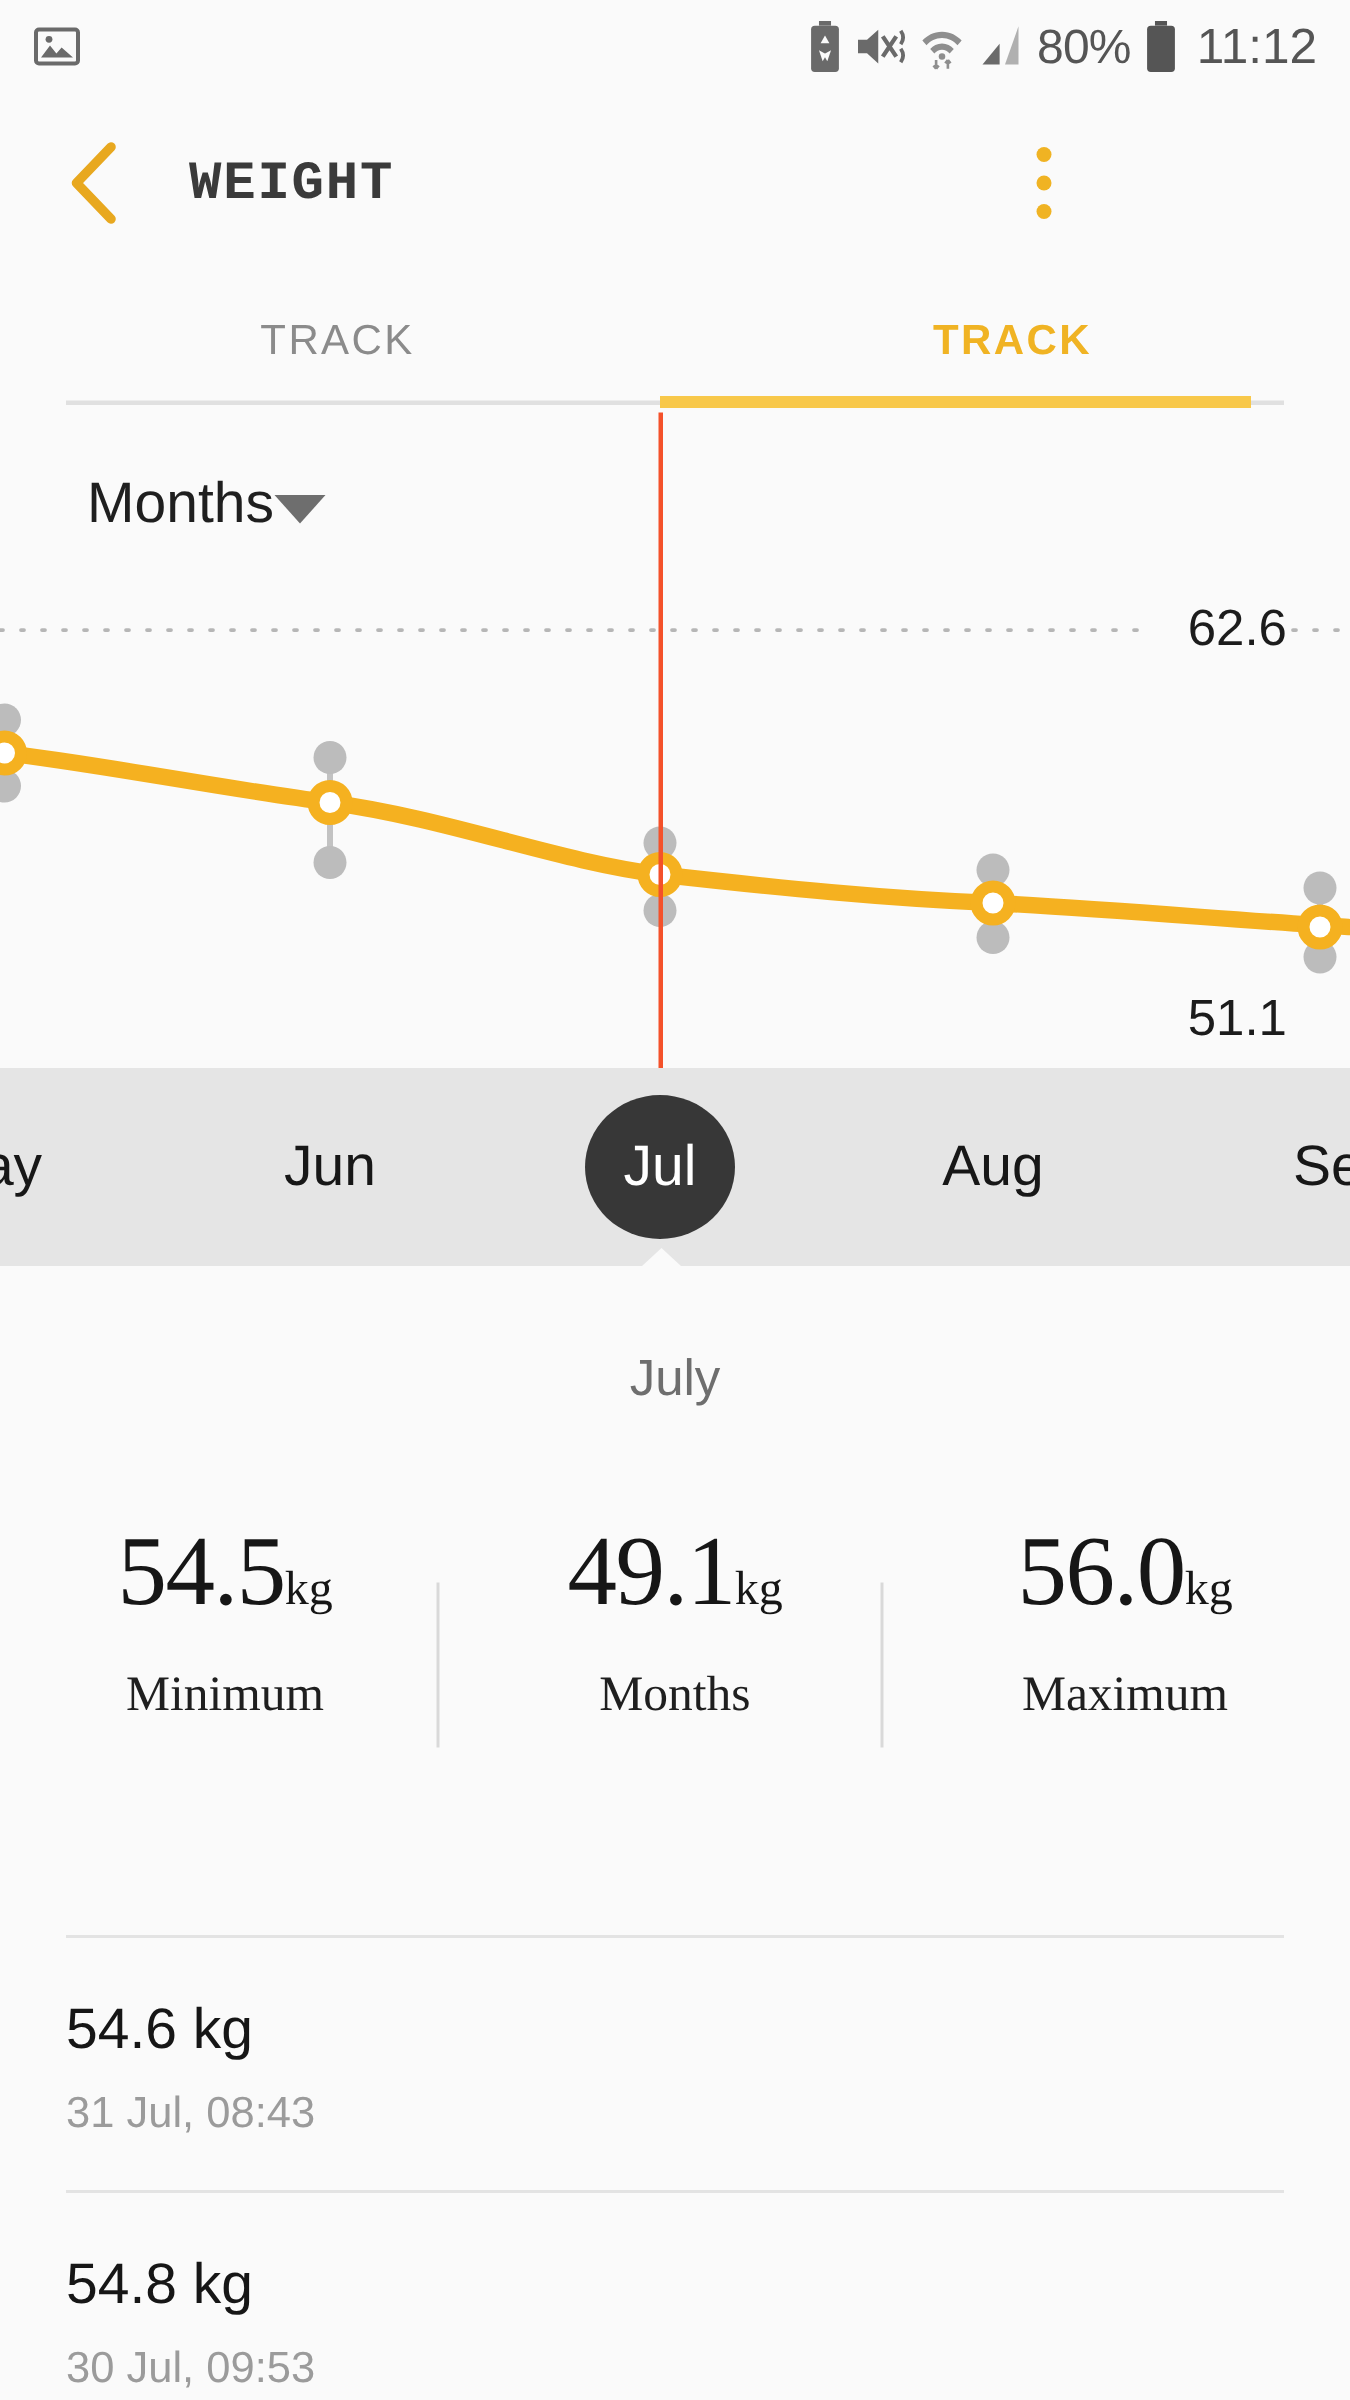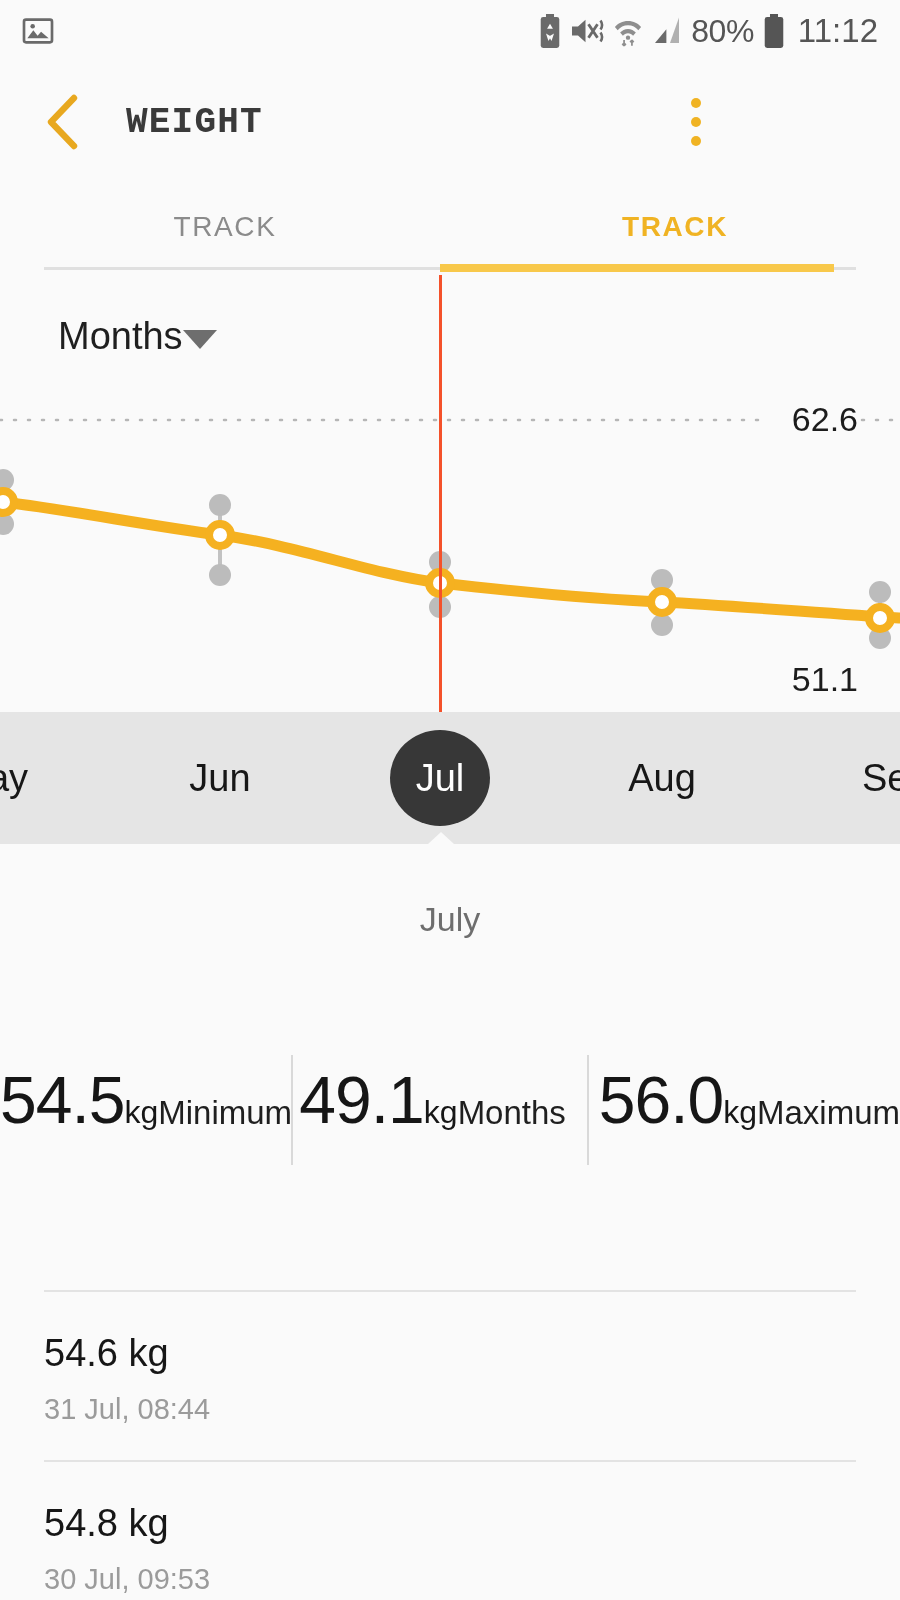--- a/index.html
+++ b/index.html
@@ -115,21 +115,21 @@
 
   
   .summary-month {
     position: absolute; top: 900px; left: 0; width: 900px;
     text-align: center; font-size: 34px; color: #6e6e6e;
   }
   .stats {
     position: absolute; top: 1010px; left: 0; width: 900px; height: 180px;
     display: flex;
   }
-  .stat { flex: 1; position: relative; display: flex; align-items: center; }
+  .stat { flex: 1; position: relative; display: flex; flex-direction: column; align-items: center; font-family: Liberation Serif, serif; }
   .stat-value-row { display: flex; align-items: baseline; }
   .stat-num { font-size: 66px; color: #161616; letter-spacing: -1px; }
   .stat-unit { font-size: 32px; color: #161616; }
   .stat-label { font-size: 33px; color: #1f1f1f; margin-top: 26px; }
   .stat-div {
     position: absolute; top: 1055px; width: 2px; height: 110px; background: #d9d9d9;
   }
   .stat-div.d1 { left: 291px; }
   .stat-div.d2 { left: 587px; }
 
@@ -287,21 +287,21 @@
       <div class="stat-label">Maximum</div>
     </div>
   </div>
   <div class="stat-div d1"></div>
   <div class="stat-div d2"></div>
 
   <div class="rec-list">
     <div class="rec-sep"></div>
     <div class="rec-item">
       <div class="rec-weight">54.6 kg</div>
-      <div class="rec-time">31 Jul, 08:44</div>
+      <div class="rec-time">31 Jul, 08:43</div>
     </div>
     <div class="rec-sep"></div>
     <div class="rec-item">
       <div class="rec-weight">54.8 kg</div>
       <div class="rec-time">30 Jul, 09:53</div>
     </div>
   </div>
 
 </div>
 

